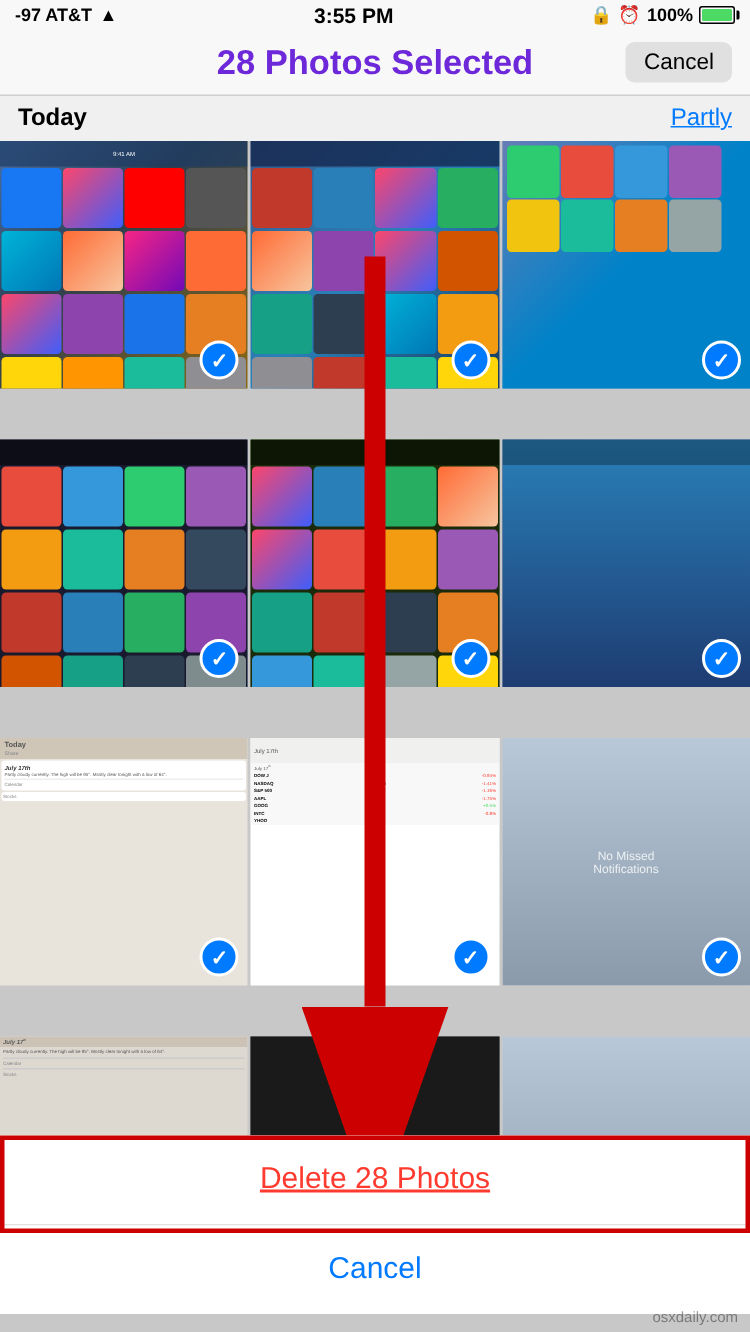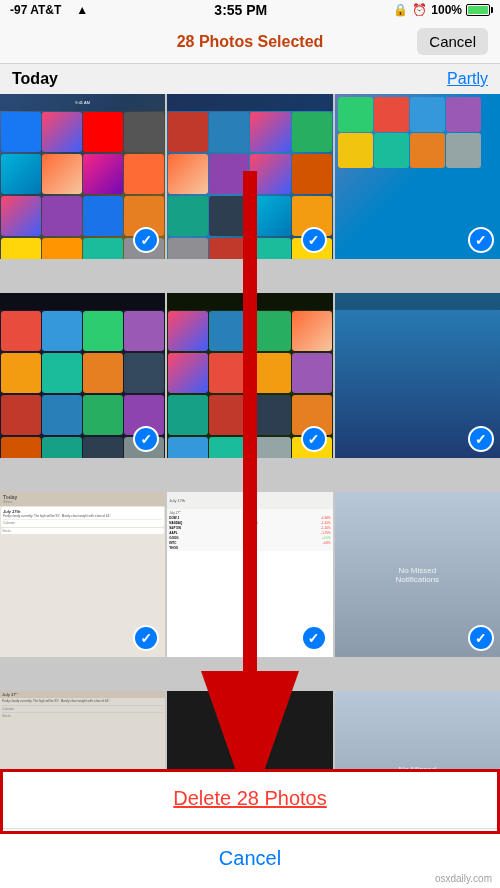--- a/index.html
+++ b/index.html
@@ -17,21 +17,21 @@
       height: 20px;
       background: #f8f8f8;
       display: flex;
       align-items: center;
       justify-content: space-between;
       padding: 0 10px;
       font-size: 12px;
       font-weight: 600;
       color: #000;
     }
-    .status-left { display: flex; align-items: center; gap: 15px; }
+    .status-left { display: flex; align-items: center; gap: 5px; }
     .status-right { display: flex; align-items: center; gap: 4px; }
     .battery-icon {
       width: 24px;
       height: 12px;
       border: 1.5px solid #000;
       border-radius: 2px;
       position: relative;
       display: inline-block;
     }
     .battery-icon::after {
@@ -59,23 +59,23 @@
     .nav-bar {
       height: 44px;
       background: #f8f8f8;
       border-bottom: 1px solid #d0d0d0;
       display: flex;
       align-items: center;
       justify-content: center;
       position: relative;
     }
     .nav-title {
-      font-size: 16px;
+      font-size: 23px;
       font-weight: 600;
-      color: #c2410c;
+      color: #6d28d9;
     }
     .nav-cancel-btn {
       position: absolute;
       right: 12px;
       background: #e0e0e0;
       border: none;
       border-radius: 6px;
       padding: 5px 12px;
       font-size: 15px;
       color: #000;
@@ -167,21 +167,21 @@
       left: 0;
       width: 100%;
       height: 100%;
       pointer-events: none;
       z-index: 10;
     }
 
     
     .bottom-sheet {
       position: absolute;
-      bottom: 0;
+      bottom: 12px;
       left: 0;
       right: 0;
       background: #fff;
       z-index: 20;
     }
 
     .delete-btn {
       display: block;
       width: 100%;
       padding: 18px;

